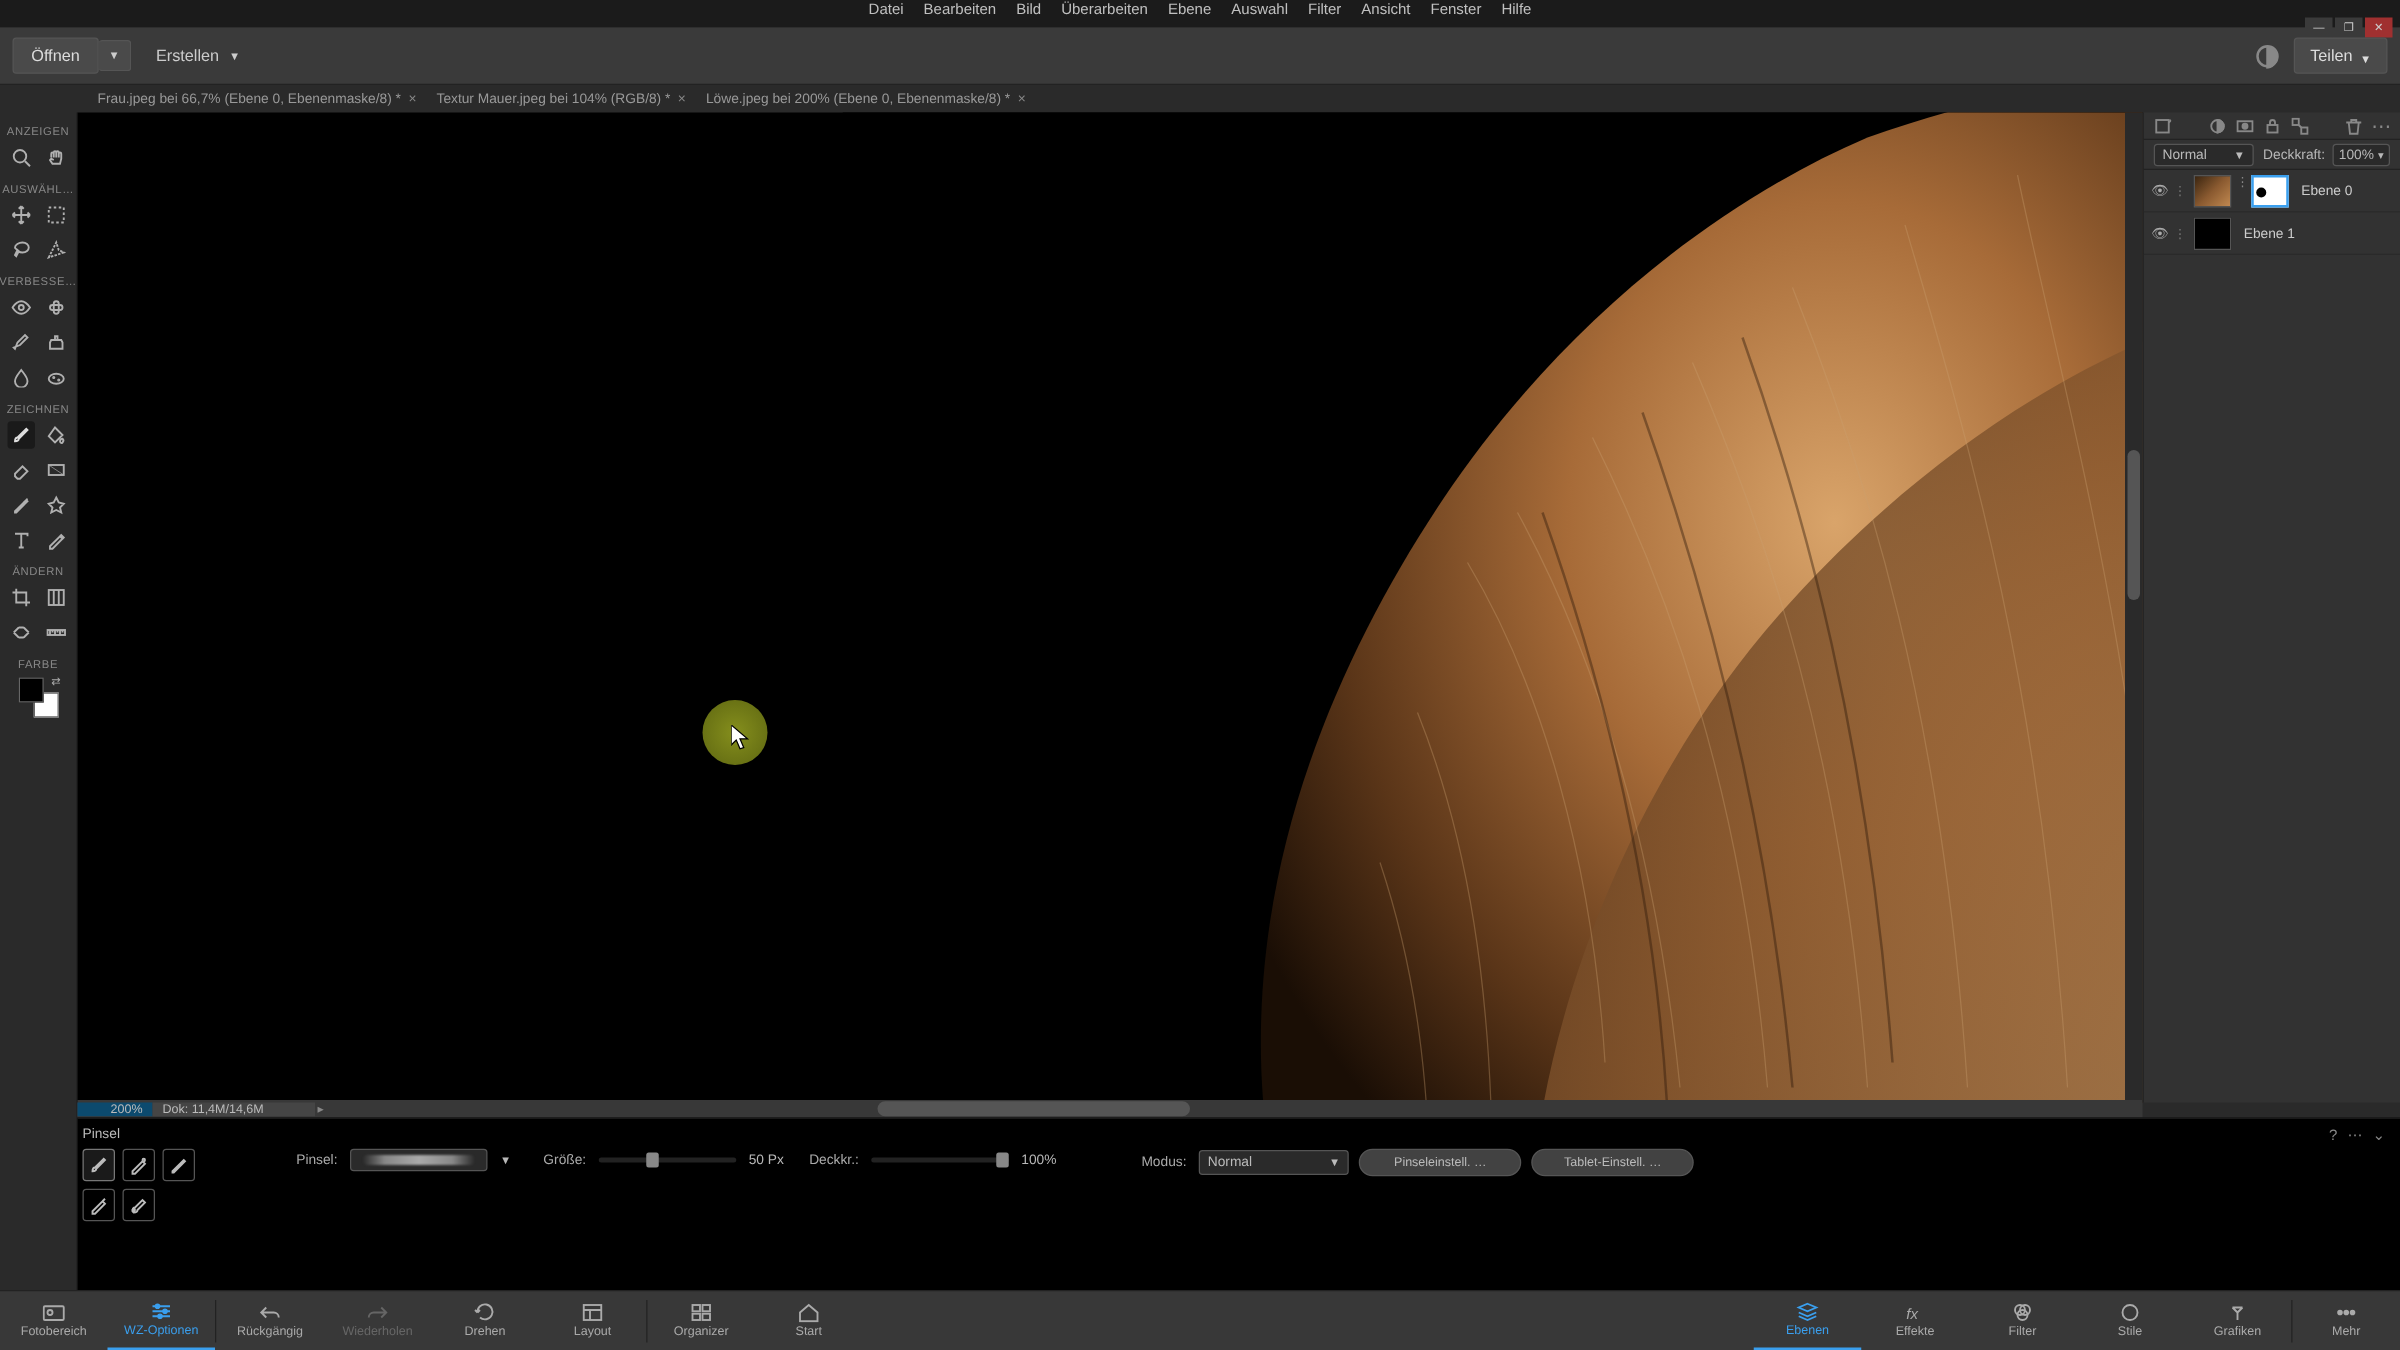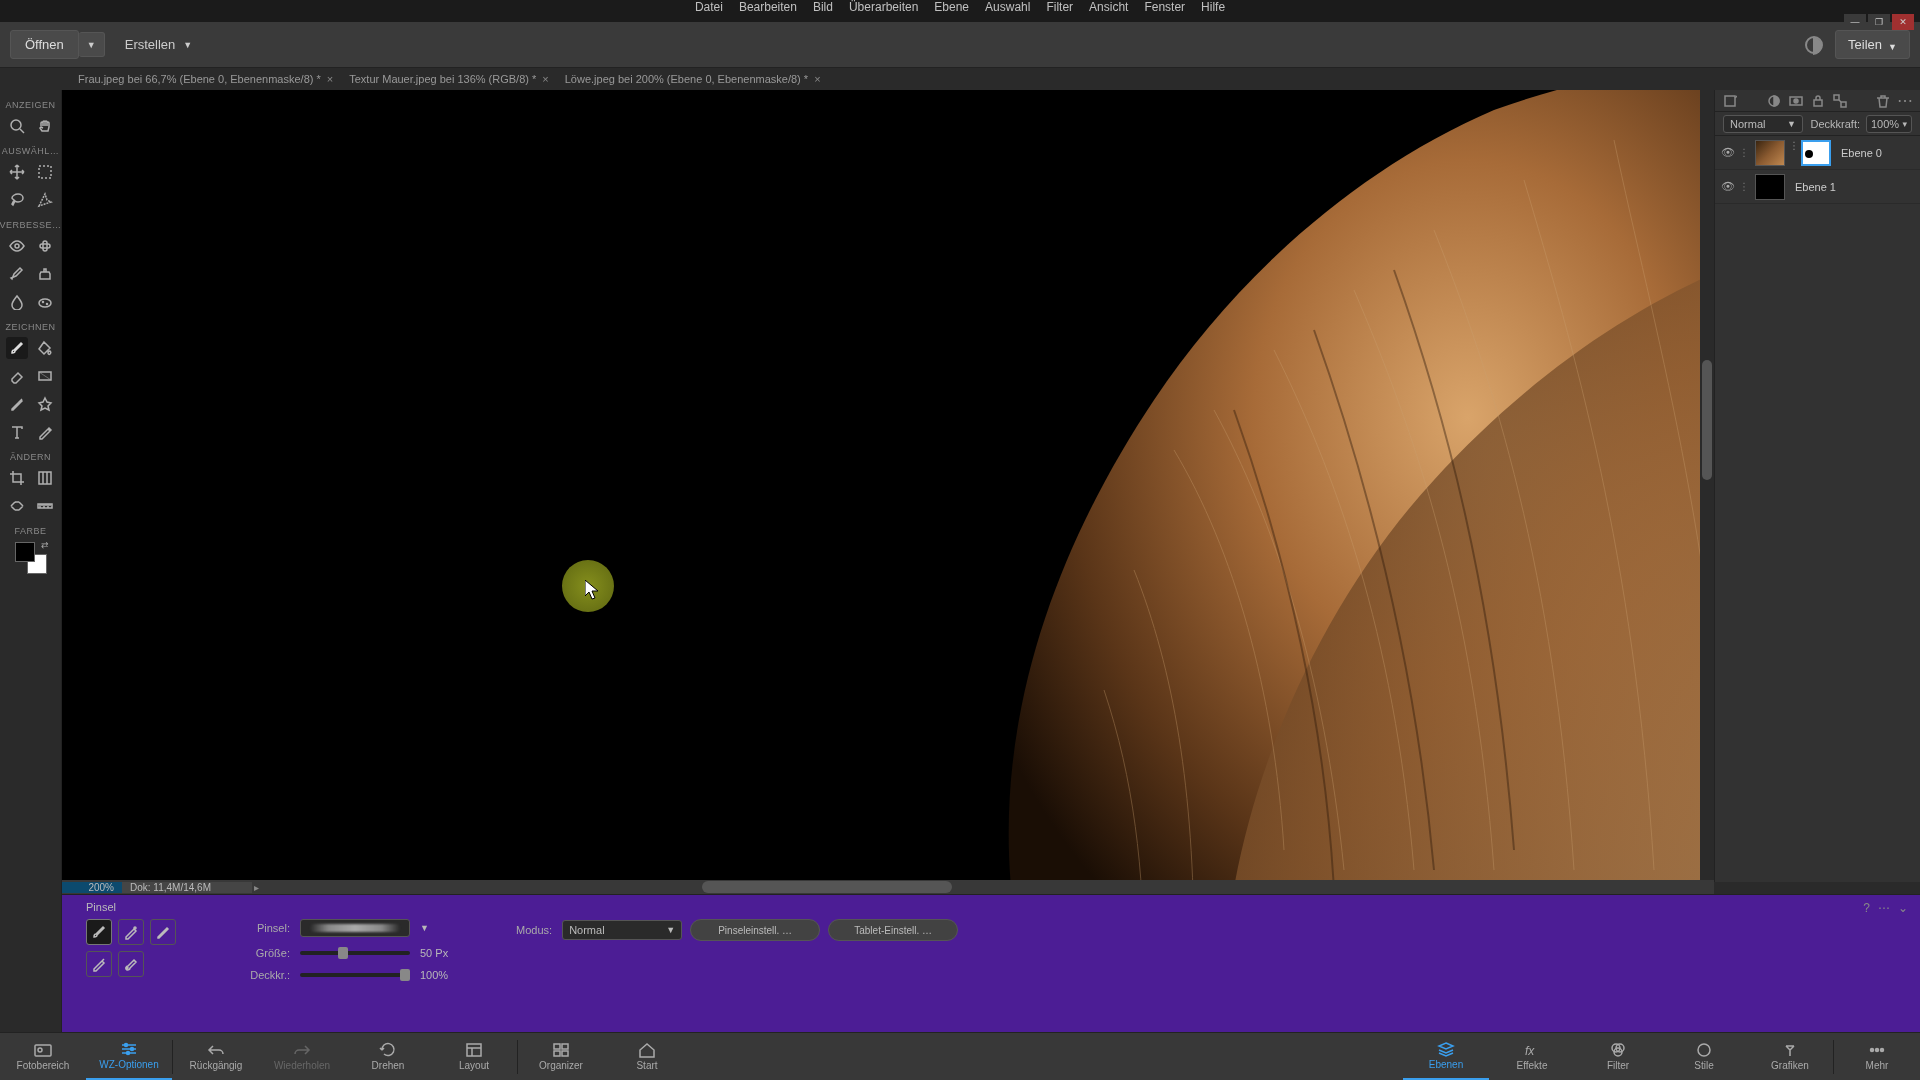--- a/index.html
+++ b/index.html
@@ -53,28 +53,28 @@
 
 
 .status-bar { position: absolute; left: 62px; right: 206px; bottom: 186px; height: 14px; background: #383838; display: flex; align-items: center; font-size: 10px; color: #bbb; }
 .status-zoom { padding: 0 8px; background: #0c4a6e; width: 60px; text-align: right; }
 .status-doc { padding: 0 8px; background: #454545; width: 130px; }
 .h-scroll { position: absolute; left: 640px; width: 250px; height: 12px; background: #555; border-radius: 6px; top: 1px; }
 .v-scroll-track { position: absolute; right: 206px; top: 90px; bottom: 198px; width: 14px; background: #2a2a2a; }
 .v-scroll-thumb { position: absolute; right: 2px; top: 270px; width: 10px; height: 120px; background: #555; border-radius: 5px; }
 
 
-.tool-options { position: absolute; left: 62px; right: 0; bottom: 48px; height: 138px; background: #4c1d95; border-top: 1px solid #222; padding: 6px 24px; }
+.tool-options { position: absolute; left: 62px; right: 0; bottom: 48px; height: 138px; background: #000000; border-top: 1px solid #222; padding: 6px 4px; }
 .tool-name { font-size: 11px; color: #bbb; }
 .tool-opt-row { display: flex; align-items: flex-start; gap: 24px; margin-top: 6px; }
 .brush-variants { display: flex; flex-wrap: wrap; gap: 6px; width: 90px; }
 .brush-var { width: 26px; height: 26px; border: 1px solid #555; border-radius: 3px; display: flex; align-items: center; justify-content: center; }
 .brush-var.active { background: #1a1a1a; border-color: #777; }
 .brush-var svg { width: 16px; height: 16px; stroke: #bbb; fill: none; stroke-width: 1.5; }
-.middle-opts { display: flex; flex-direction: column; gap: 10px; margin-left: 40px; }
+.middle-opts { display: flex; flex-direction: row; gap: 10px; margin-left: 40px; }
 .opt-line { display: flex; align-items: center; gap: 10px; font-size: 11px; }
 .opt-label { width: 50px; text-align: right; color: #aaa; }
 .brush-preview { width: 110px; height: 18px; background: #2a2a2a; border: 1px solid #555; border-radius: 3px; display: flex; align-items: center; justify-content: center; }
 .brush-stroke { width: 90px; height: 8px; background: linear-gradient(90deg, transparent, #888 20%, #aaa 50%, #888 80%, transparent); border-radius: 4px; filter: blur(1px); }
 .slider { width: 110px; height: 4px; background: #222; border-radius: 2px; position: relative; }
 .slider-thumb { position: absolute; top: -4px; width: 10px; height: 12px; background: #888; border-radius: 2px; }
 .right-opts { display: flex; flex-direction: row; gap: 8px; margin-left: 30px; }
 .mode-select { width: 120px; height: 20px; background: #2a2a2a; border: 1px solid #555; border-radius: 3px; font-size: 11px; color: #bbb; padding: 0 6px; display: flex; align-items: center; justify-content: space-between; }
 .opt-btn { width: 130px; height: 22px; background: #424242; border: 1px solid #555; border-radius: 11px; font-size: 10px; color: #bbb; display: flex; align-items: center; justify-content: center; }
 .opt-panel-icons { position: absolute; right: 12px; top: 6px; display: flex; gap: 8px; font-size: 12px; color: #888; }
@@ -148,21 +148,21 @@
       </button>
   </div>
 </div>
 
 <div class="doc-tabs">
   <div class="doc-tab">
       <span>Frau.jpeg bei 66,7% (Ebene 0, Ebenenmaske/8) *</span>
       <span class="x">×</span>
     </div>
   <div class="doc-tab">
-      <span>Textur Mauer.jpeg bei 136% (RGB/8) *</span>
+      <span>Textur Mauer.jpeg bei 104% (RGB/8) *</span>
       <span class="x">×</span>
     </div>
   <div class="doc-tab">
       <span>Löwe.jpeg bei 200% (Ebene 0, Ebenenmaske/8) *</span>
       <span class="x">×</span>
     </div>
 </div>
 
 <div class="left-panel">
   <div class="tool-section-label">ANZEIGEN</div>

